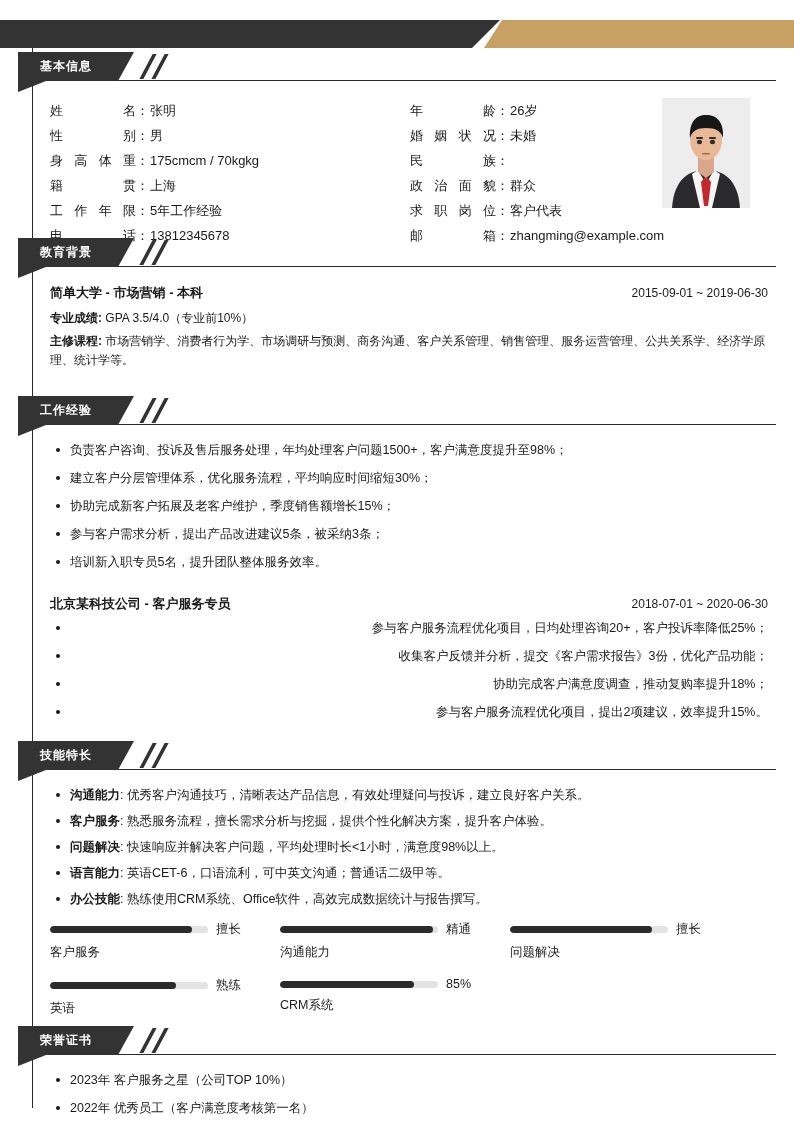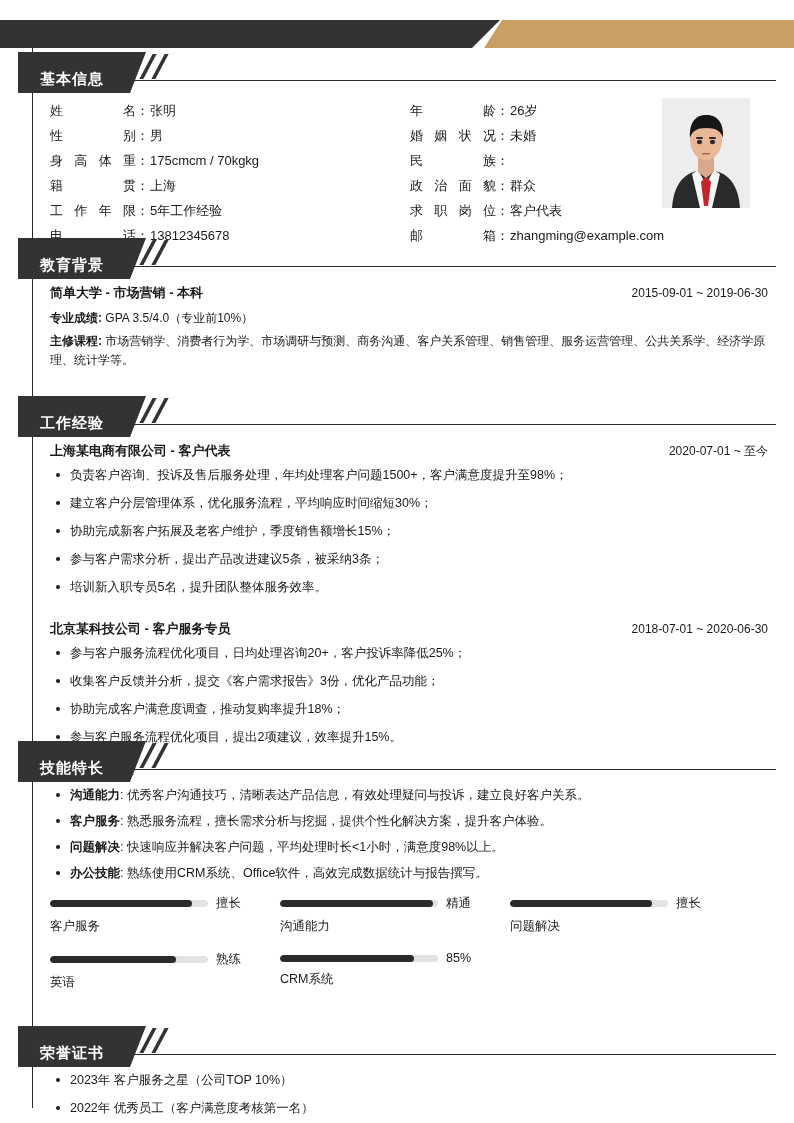--- a/index.html
+++ b/index.html
@@ -59,24 +59,24 @@
     position: relative;
     height: 34px;
     margin-left: 18px;
   }
   .sec-tab {
     position: absolute;
     left: 0; top: 0;
     height: 29px;
     background: #333333;
     color: #ffffff;
-    font-size: 15px;
+    font-size: 12px;
     font-weight: bold;
     line-height: 29px;
-    padding: 12px 42px 0 22px;
+    padding: 0 42px 0 22px;
     clip-path: polygon(0 0, 100% 0, calc(100% - 16px) 100%, 0 100%);
     letter-spacing: 1px;
     white-space: nowrap;
   }
   
   .sec-flap {
     position: absolute;
     left: 0; top: 29px;
     width: 28px; height: 11px;
     background: #333333;
@@ -409,34 +409,30 @@
   <div class="sec-head">
     <div class="sec-rule"></div>
     <div class="sec-tab">工作经验</div>
     <div class="sec-flap"></div>
     <div class="slash" style="left:128px;"></div>
     <div class="slash" style="left:140px;"></div>
   </div>
   <div class="sec-body">
 
     <div>
-      <div class="entry-head">
-        <div class="entry-title">上海某电商有限公司 - 客户代表</div>
-        <div class="entry-date">2020-07-01 ~ 至今</div>
-      </div>
       <ul class="bullets">
         <li>负责客户咨询、投诉及售后服务处理，年均处理客户问题1500+，客户满意度提升至98%；</li>
         <li>建立客户分层管理体系，优化服务流程，平均响应时间缩短30%；</li>
         <li>协助完成新客户拓展及老客户维护，季度销售额增长15%；</li>
         <li>参与客户需求分析，提出产品改进建议5条，被采纳3条；</li>
         <li>培训新入职专员5名，提升团队整体服务效率。</li>
       </ul>
     </div>
 
-    <div style="margin-top:24px;">
+    <div style="margin-top:24px;text-align:right;">
       <div class="entry-head">
         <div class="entry-title">北京某科技公司 - 客户服务专员</div>
         <div class="entry-date">2018-07-01 ~ 2020-06-30</div>
       </div>
       <ul class="bullets">
         <li>参与客户服务流程优化项目，日均处理咨询20+，客户投诉率降低25%；</li>
         <li>收集客户反馈并分析，提交《客户需求报告》3份，优化产品功能；</li>
         <li>协助完成客户满意度调查，推动复购率提升18%；</li>
         <li>参与客户服务流程优化项目，提出2项建议，效率提升15%。</li>
       </ul>
@@ -458,20 +454,23 @@
       <li>
         <b>沟通能力</b><span>: </span><span>优秀客户沟通技巧，清晰表达产品信息，有效处理疑问与投诉，建立良好客户关系。</span>
       </li>
       <li>
         <b>客户服务</b><span>: </span><span>熟悉服务流程，擅长需求分析与挖掘，提供个性化解决方案，提升客户体验。</span>
       </li>
       <li>
         <b>问题解决</b><span>: </span><span>快速响应并解决客户问题，平均处理时长&lt;1小时，满意度98%以上。</span>
       </li>
       <li>
+        <b>语言能力</b><span>: </span><span>英语CET-6，口语流利，可中英文沟通；普通话二级甲等。</span>
+      </li>
+      <li>
         <b>办公技能</b><span>: </span><span>熟练使用CRM系统、Office软件，高效完成数据统计与报告撰写。</span>
       </li>
     </ul>
 
     <div class="bars">
 
       <div class="bar-item">
         <div class="bar-top">
           <div class="bar-track">
             <div class="bar-fill" id="fill0" style="width: 90%;"></div>

